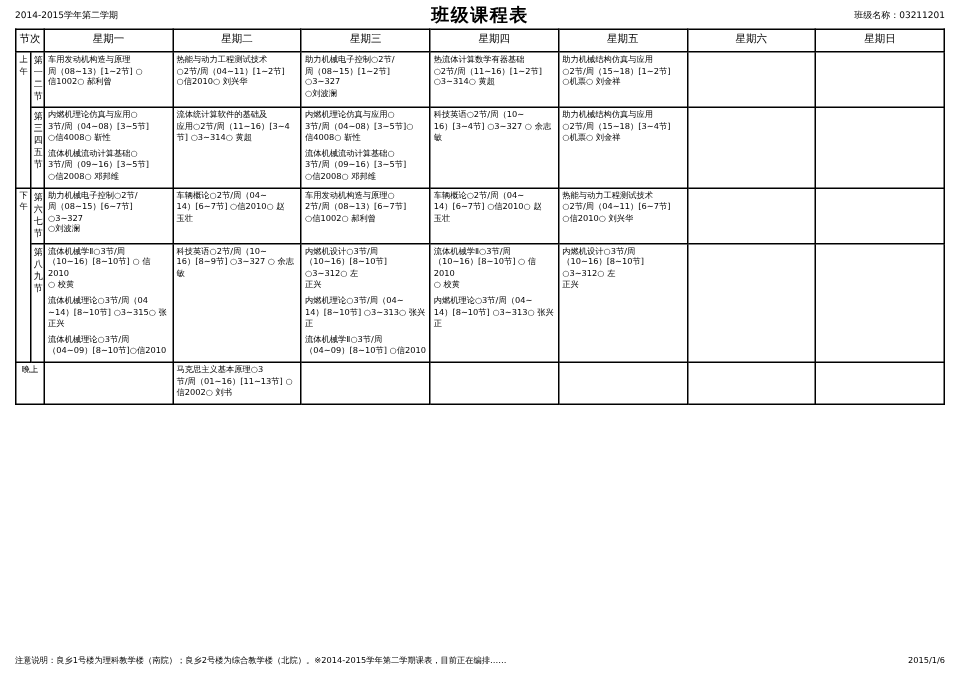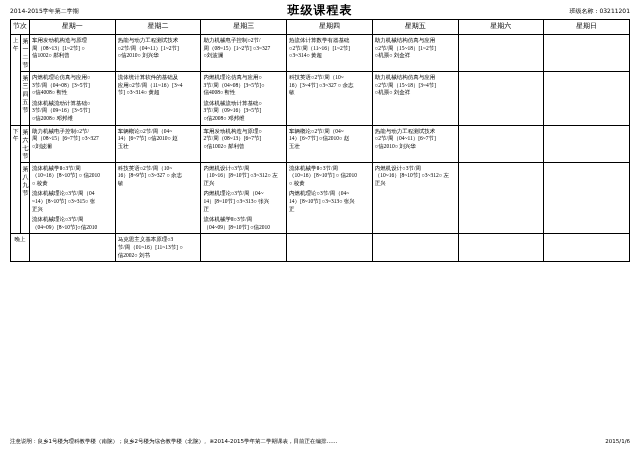--- a/index.html
+++ b/index.html
@@ -21,21 +21,20 @@
     margin-top:4px;
     table-layout:fixed;
   }
   table.sched td,table.sched th{
     border:1px solid #000;
     vertical-align:top;
     font-size:5.5px;
     line-height:7.6px;
     padding:2px 2px;
     font-weight:normal;
-    font-family:Liberation Serif, serif;
   }
   table.sched thead th{
     text-align:center;
     vertical-align:middle;
     font-size:7px;
     height:12px;
     padding:1px;
   }
   .col-daypart{width:16px;}
   .col-period{width:16px;}

